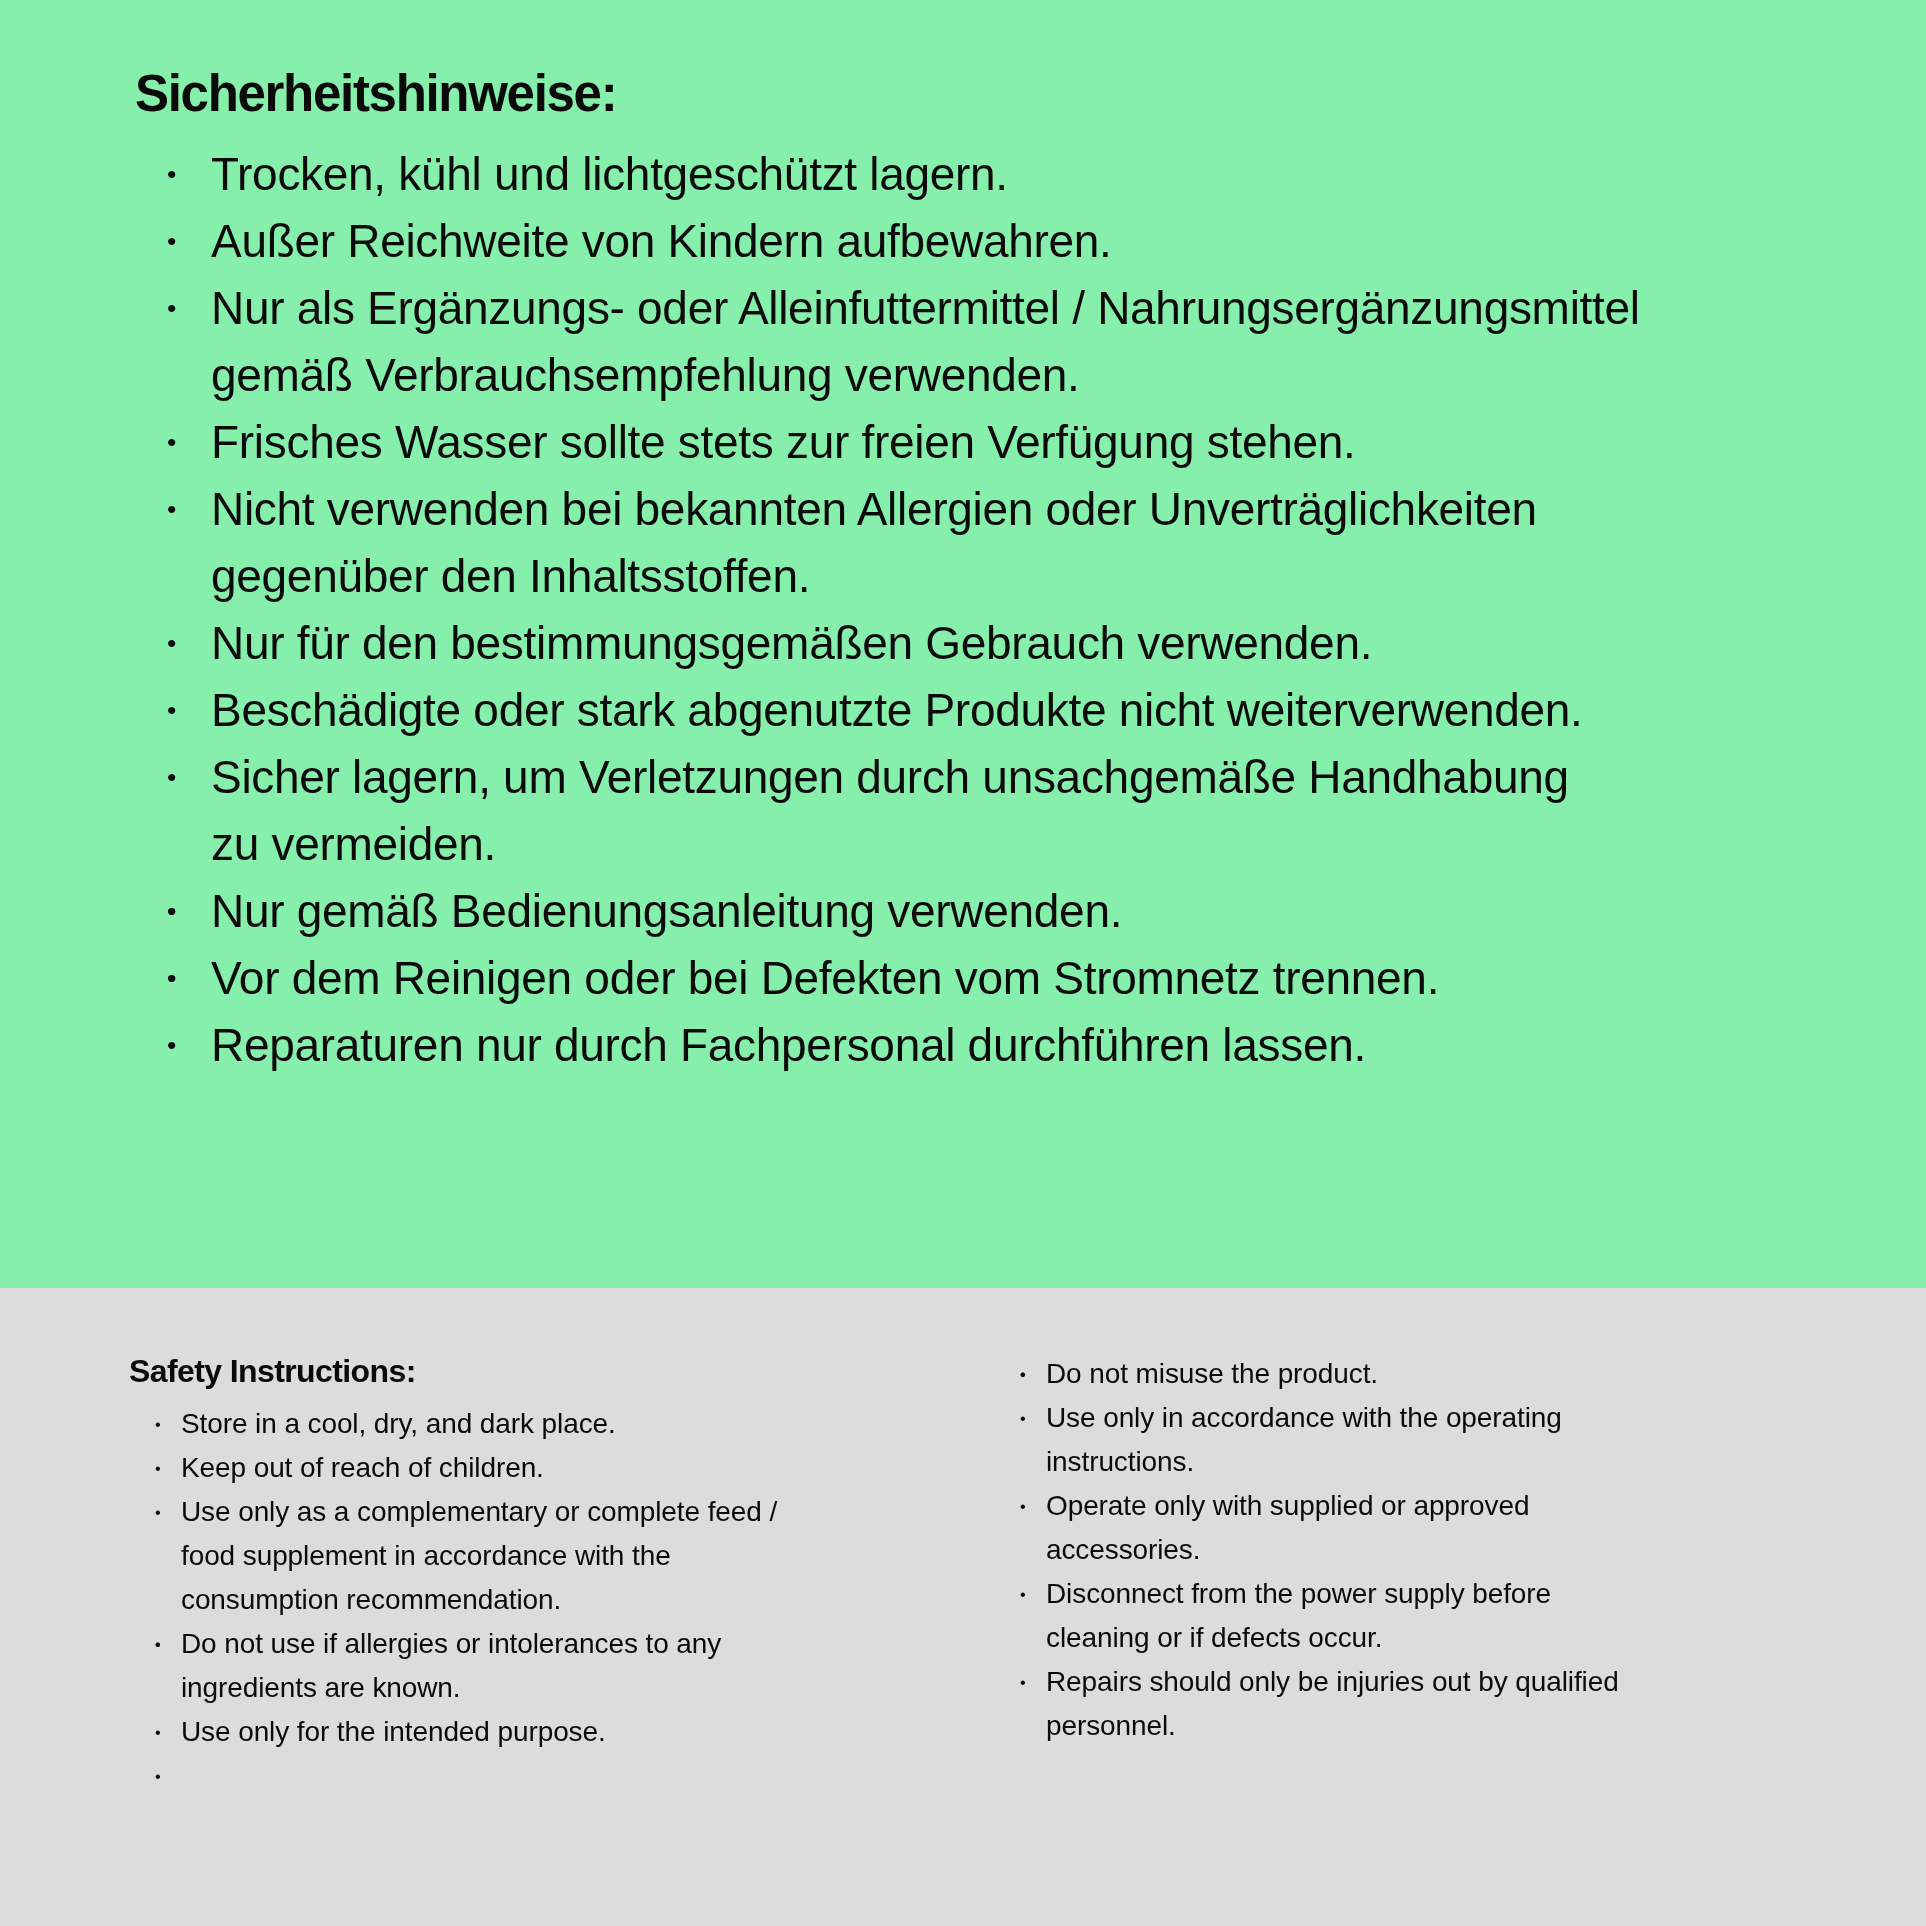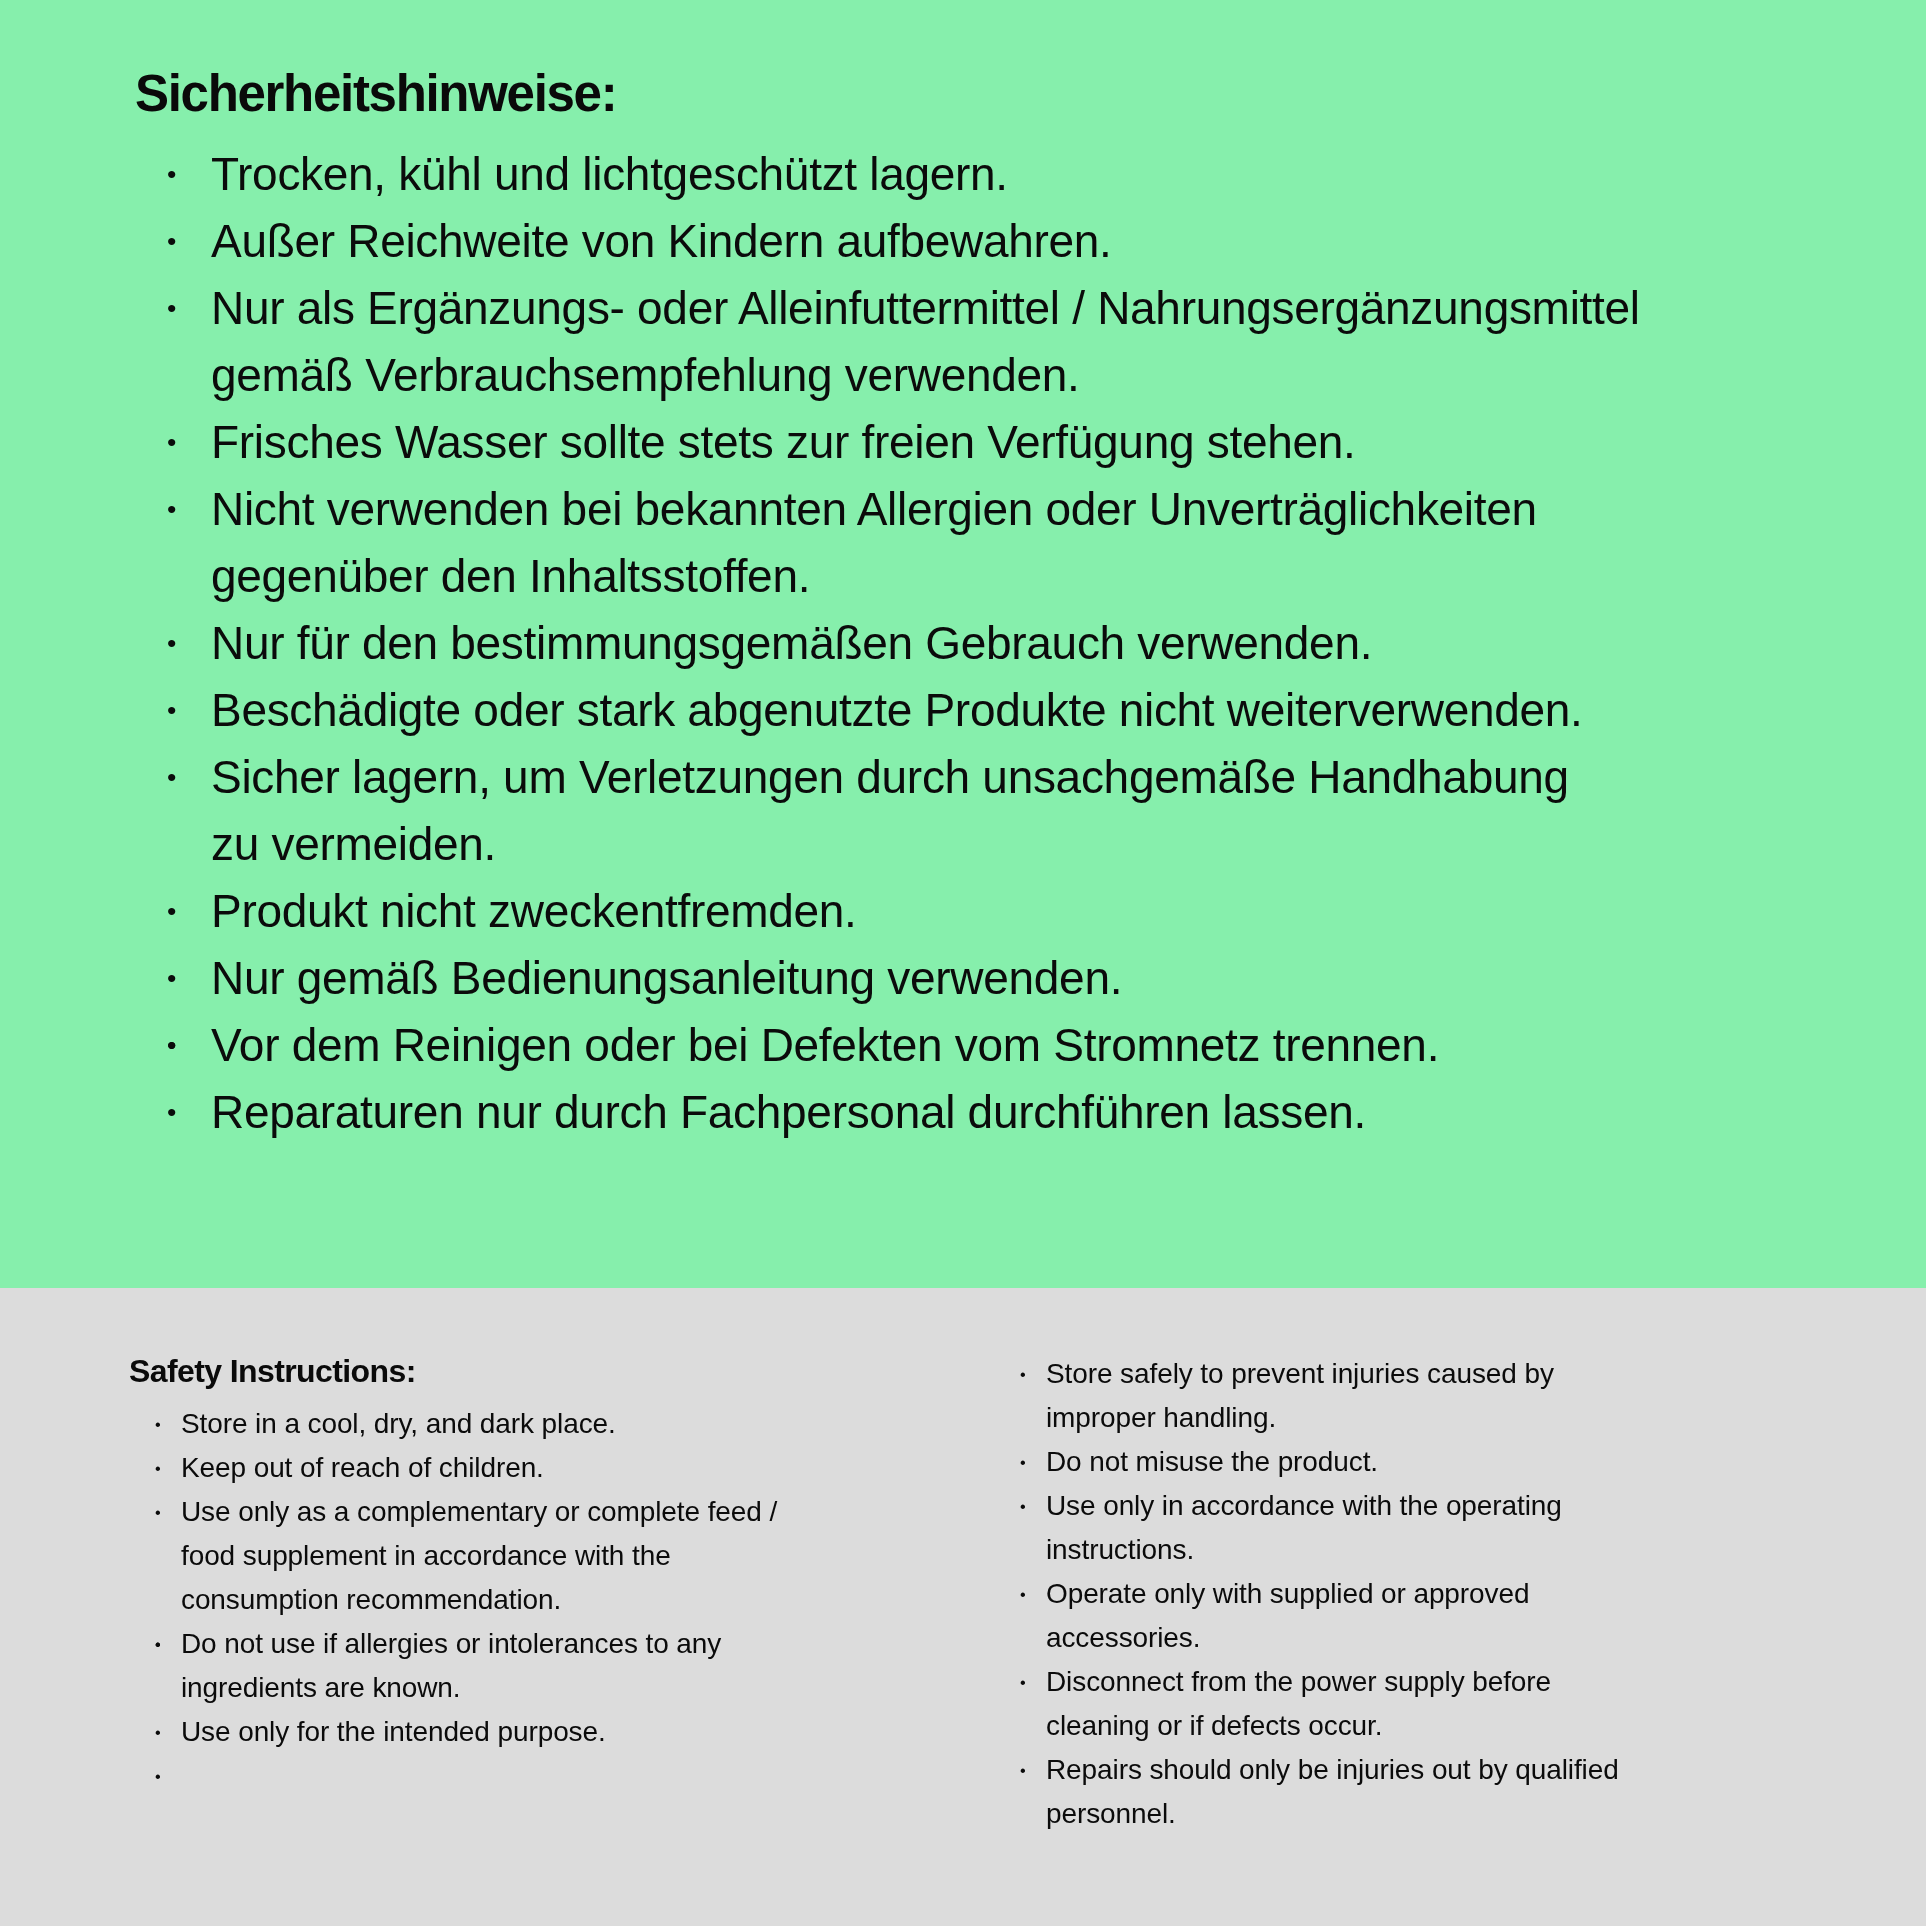--- a/index.html
+++ b/index.html
@@ -96,21 +96,21 @@
         <li><span class="bullet">•</span><span class="item-text">Außer Reichweite von Kindern aufbewahren.</span></li>
         <li><span class="bullet">•</span><span class="item-text">Nur als Ergänzungs- oder Alleinfuttermittel / Nahrungsergänzungsmittel
 gemäß Verbrauchsempfehlung verwenden.</span></li>
         <li><span class="bullet">•</span><span class="item-text">Frisches Wasser sollte stets zur freien Verfügung stehen.</span></li>
         <li><span class="bullet">•</span><span class="item-text">Nicht verwenden bei bekannten Allergien oder Unverträglichkeiten
 gegenüber den Inhaltsstoffen.</span></li>
         <li><span class="bullet">•</span><span class="item-text">Nur für den bestimmungsgemäßen Gebrauch verwenden.</span></li>
         <li><span class="bullet">•</span><span class="item-text">Beschädigte oder stark abgenutzte Produkte nicht weiterverwenden.</span></li>
         <li><span class="bullet">•</span><span class="item-text">Sicher lagern, um Verletzungen durch unsachgemäße Handhabung
 zu vermeiden.</span></li>
-        <li><span class="bullet">•</span><span class="item-text">Produkt nicht zweckentfremden.</span></li>
+        <li><span class="bullet">•</span></li>
         <li><span class="bullet">•</span><span class="item-text">Nur gemäß Bedienungsanleitung verwenden.</span></li>
         <li><span class="bullet">•</span></li>
         <li><span class="bullet">•</span><span class="item-text">Vor dem Reinigen oder bei Defekten vom Stromnetz trennen.</span></li>
         <li><span class="bullet">•</span><span class="item-text">Reparaturen nur durch Fachpersonal durchführen lassen.</span></li>
       </ul>
   </section>
 
   <section class="en-section">
     <div class="en-columns">
       <div class="en-col-left">
@@ -123,22 +123,21 @@
 consumption recommendation.</span></li>
             <li><span class="bullet">•</span></li>
             <li><span class="bullet">•</span><span class="item-text">Do not use if allergies or intolerances to any
 ingredients are known.</span></li>
             <li><span class="bullet">•</span><span class="item-text">Use only for the intended purpose.</span></li>
             <li><span class="bullet">•</span></li>
           </ul>
       </div>
       <div class="en-col-right">
         <ul class="bullet-list en-list">
-            <li><span class="bullet">•</span><span class="item-text">Store safely to prevent injuries caused by
-improper handling.</span></li>
+            <li><span class="bullet">•</span></li>
             <li><span class="bullet">•</span><span class="item-text">Do not misuse the product.</span></li>
             <li><span class="bullet">•</span><span class="item-text">Use only in accordance with the operating
 instructions.</span></li>
             <li><span class="bullet">•</span><span class="item-text">Operate only with supplied or approved
 accessories.</span></li>
             <li><span class="bullet">•</span><span class="item-text">Disconnect from the power supply before
 cleaning or if defects occur.</span></li>
             <li><span class="bullet">•</span><span class="item-text">Repairs should only be injuries out by qualified
 personnel.</span></li>
           </ul>

